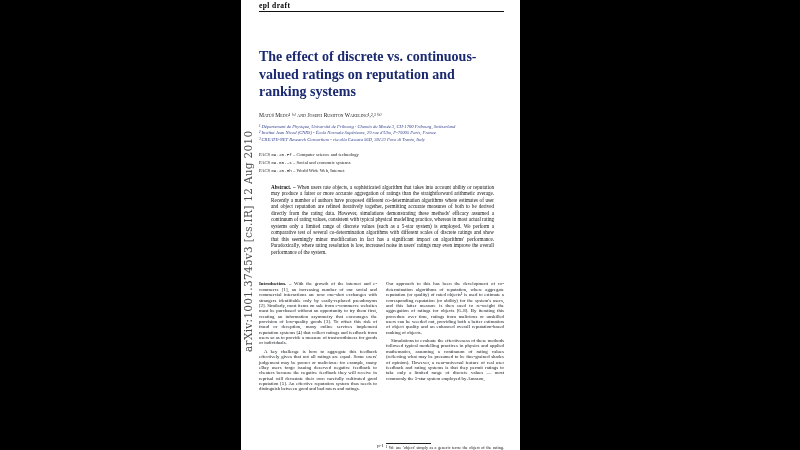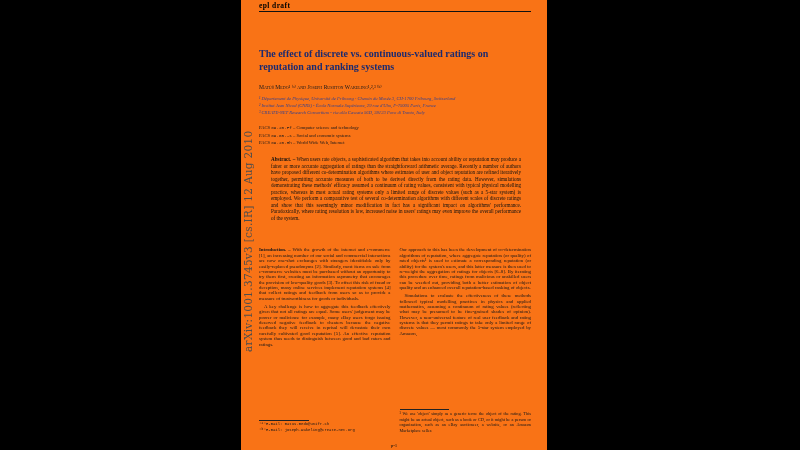--- a/index.html
+++ b/index.html
@@ -1,28 +1,28 @@
 <!DOCTYPE html>
 <html><head>
 <meta charset="utf-8">
 <style>
   html,body{margin:0;padding:0;}
   .stage{
     position:relative;width:800px;height:450px;background:#000;
     overflow:hidden;font-family:"Liberation Serif","DejaVu Serif",serif;
   }
   .page{
-    position:absolute;left:241px;top:0;width:306px;height:450px;
-    background:#f97316;color:#111;
+    position:absolute;left:241px;top:0;width:279px;height:450px;
+    background:#ffffff;color:#111;
   }
   .page-inner{padding:1px 16px 0 18px;}
   .epl-header{font-weight:bold;font-size:7.5px;letter-spacing:.4px;color:#000;}
   .header-rule{border:0;border-top:1px solid #111;margin:1px 0 0 0;}
   .title{
-    margin:36px 0 0 0;font-size:10px;line-height:1.25;font-weight:bold;
+    margin:36px 0 0 0;font-size:14px;line-height:1.25;font-weight:bold;
     color:#1b2a70;
   }
   .authors{margin-top:11px;font-variant:small-caps;font-size:5.6px;color:#16181c;}
   .affiliations{margin-top:6px;color:#34408f;font-style:italic;font-size:4.6px;line-height:1.5;}
   .pacs-block{margin-top:7px;font-size:4.6px;line-height:1.6;color:#16181c;}
   .pacs-code{font-family:"Liberation Mono","DejaVu Sans Mono",monospace;font-size:4.3px;}
   .abstract{margin-top:9px;font-size:5.1px;line-height:1.28;text-align:justify;padding:0 10px 0 12px;color:#111;}
   .abs-label{font-weight:bold;}
   .columns{display:flex;gap:9px;margin-top:26px;}
   .col{flex:1;display:flex;flex-direction:column;height:186px;font-size:4.8px;line-height:1.12;text-align:justify;color:#14161a;}

